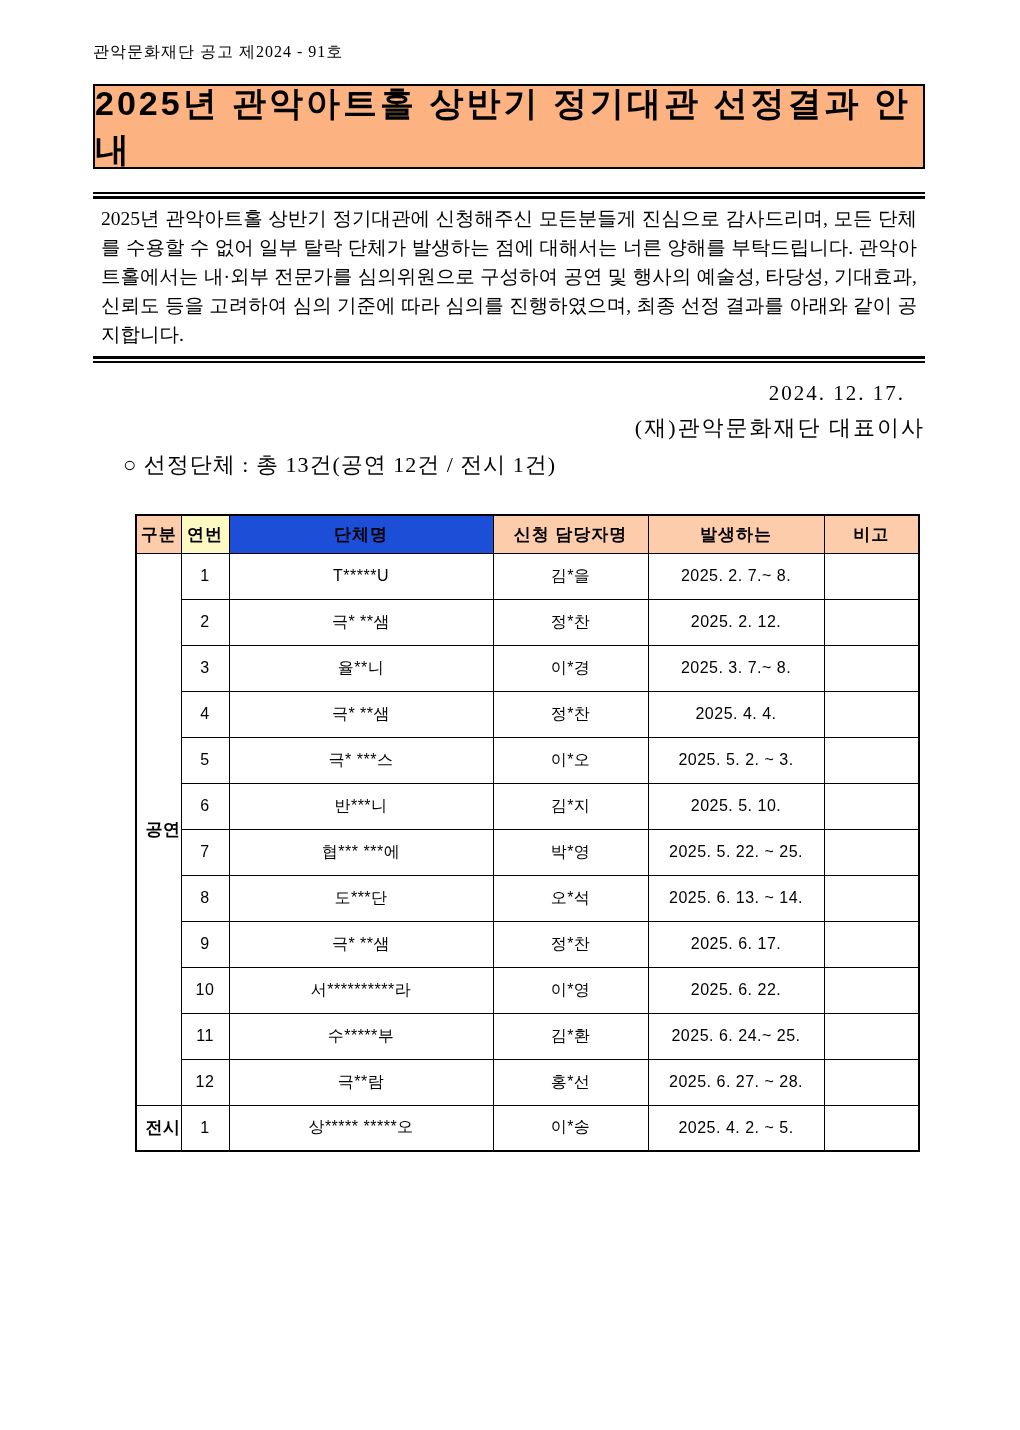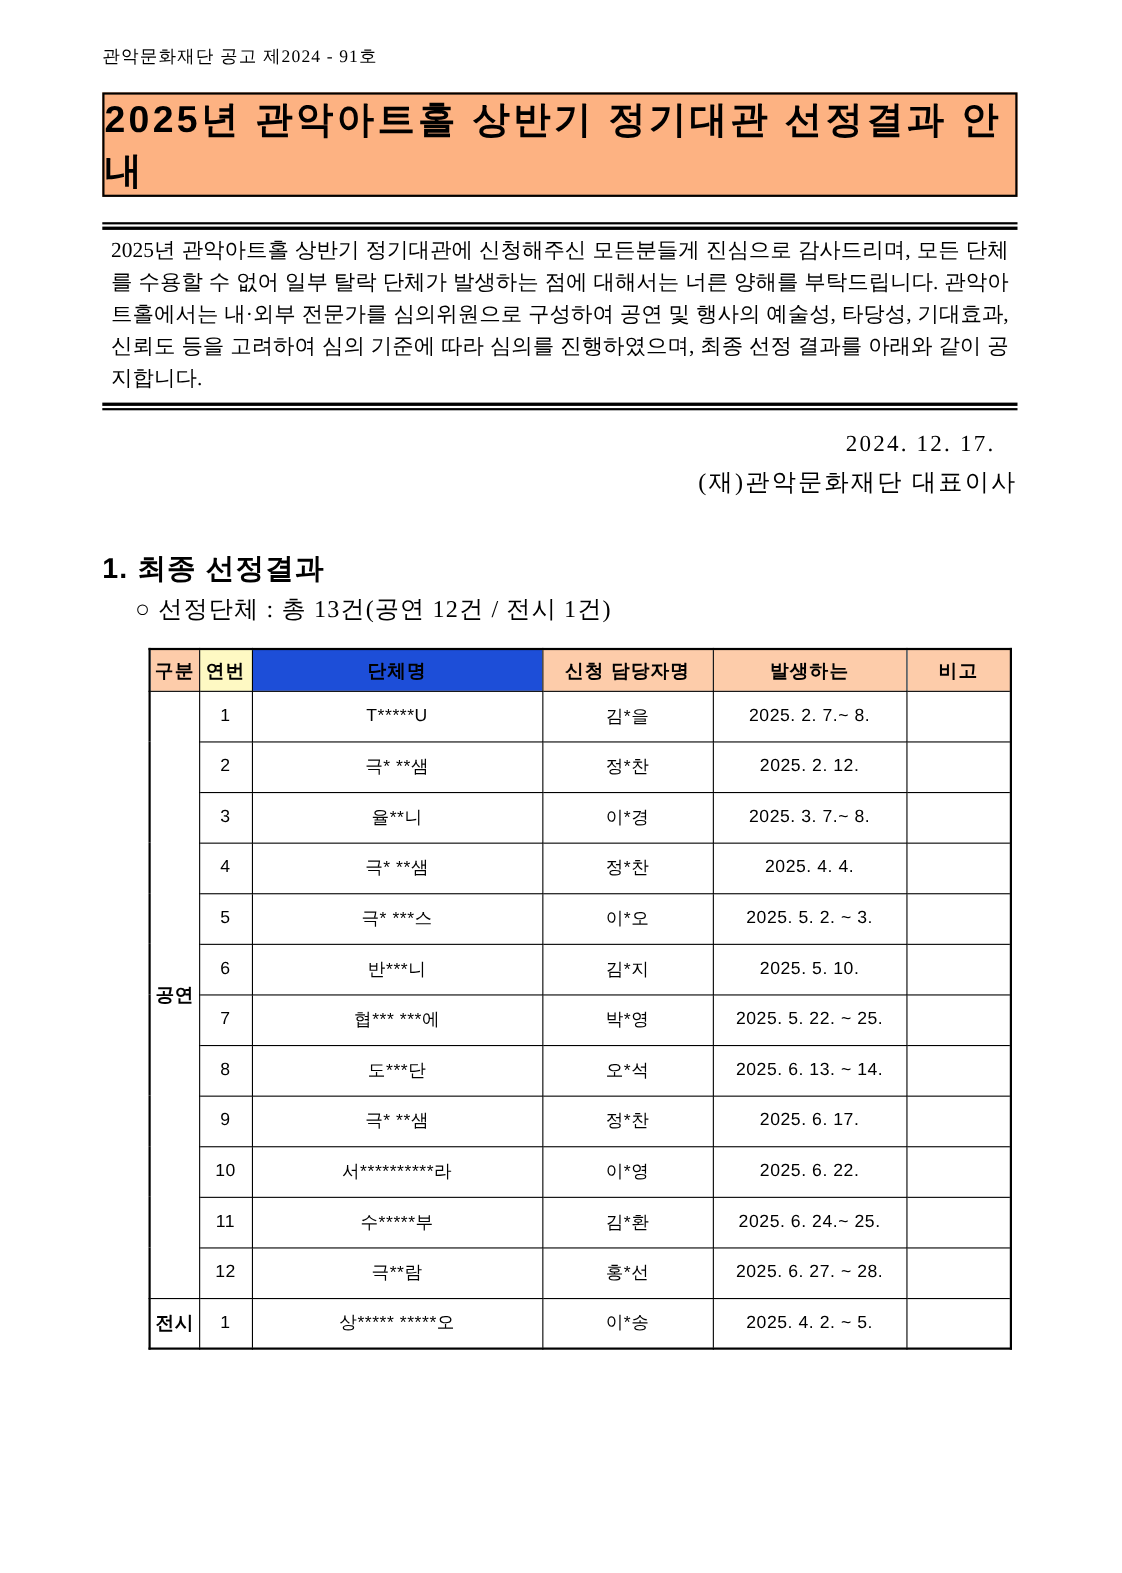--- a/index.html
+++ b/index.html
@@ -3,21 +3,21 @@
 <meta charset="utf-8">
 <style>
   * { margin:0; padding:0; box-sizing:border-box; }
   html,body { width:1020px; height:1430px; background:#ffffff; overflow:hidden; }
   body { font-family:"Liberation Serif", serif; color:#000; }
   .page { width:1020px; height:1430px; padding:44px 95px 0 93px; }
 
   .notice-no { font-size:16px; line-height:16px; letter-spacing:1px; font-family:"Liberation Serif", serif; }
 
   .banner {
-    margin-top:24px; height:95px;
+    margin-top:24px; height:85px;
     border:2px solid #000;
     display:flex; align-items:center; justify-content:center;
   }
   .banner .title {
     font-family:"Liberation Sans", sans-serif;
     font-weight:800; font-size:34px; letter-spacing:3px;
   }
 
   .intro { margin-top:23px; border-top:2px solid #000; border-bottom:2px solid #000; }
   .intro-inner { margin:2px 0; border-top:3px solid #000; border-bottom:3px solid #000; padding:5px 8px 7px 8px; }
@@ -31,33 +31,33 @@
 
   .section-title {
     margin-top:48px;
     font-family:"Liberation Sans", sans-serif;
     font-weight:800; font-size:26px; line-height:31px; letter-spacing:1px;
   }
 
   .bullet-line { margin-top:7px; margin-left:30px; font-size:22px; line-height:30px; letter-spacing:1px; }
 
   table.sel {
-    margin-top:20px; margin-left:42px;
+    margin-top:34px; margin-left:42px;
     border-collapse:collapse;
     border:2px solid #000;
     table-layout:fixed;
     font-family:"Liberation Sans", sans-serif;
   }
   .sel th, .sel td { border:1px solid #000; text-align:center; vertical-align:middle; overflow:hidden; }
   .sel th {
     background:#FDCCAA; height:38px;
     font-size:17px; font-weight:700; letter-spacing:1px;
   }
   .sel td { height:46px; font-size:16px; letter-spacing:0.5px; }
-  .sel td.cat { font-weight:700; font-size:17px; }
+  .sel td.cat { font-weight:700; font-size:17px;text-align:right; }
   .col-cat{width:45px;} .col-seq{width:48px;} .col-team{width:264px;}
   .col-contact{width:155px;} .col-sched{width:176px;} .col-note{width:95px;}
 </style>
 </head>
 <body>
 
 <div class="page">
 
   <div class="notice-no">관악문화재단 공고 제2024 - 91호</div>
 
@@ -67,21 +67,20 @@
 
   <div class="intro">
     <div class="intro-inner">
       <p class="intro-text">2025년 관악아트홀 상반기 정기대관에 신청해주신 모든분들게 진심으로 감사드리며, 모든 단체를 수용할 수 없어 일부 탈락 단체가 발생하는 점에 대해서는 너른 양해를 부탁드립니다. 관악아트홀에서는 내·외부 전문가를 심의위원으로 구성하여 공연 및 행사의 예술성, 타당성, 기대효과, 신뢰도 등을 고려하여 심의 기준에 따라 심의를 진행하였으며, 최종 선정 결과를 아래와 같이 공지합니다.</p>
     </div>
   </div>
 
   <div class="date-line">2024. 12. 17.</div>
   <div class="signer-line">(재)관악문화재단 대표이사</div>
 
-  <div class="section-title">1. 최종 선정결과</div>
 
   <div class="bullet-line">○ 선정단체 : 총 13건(공연 12건 / 전시 1건)</div>
 
   <table class="sel">
     <colgroup>
       <col class="col-cat">
         <col class="col-seq">
         <col class="col-team">
       <col class="col-contact">
         <col class="col-sched">

